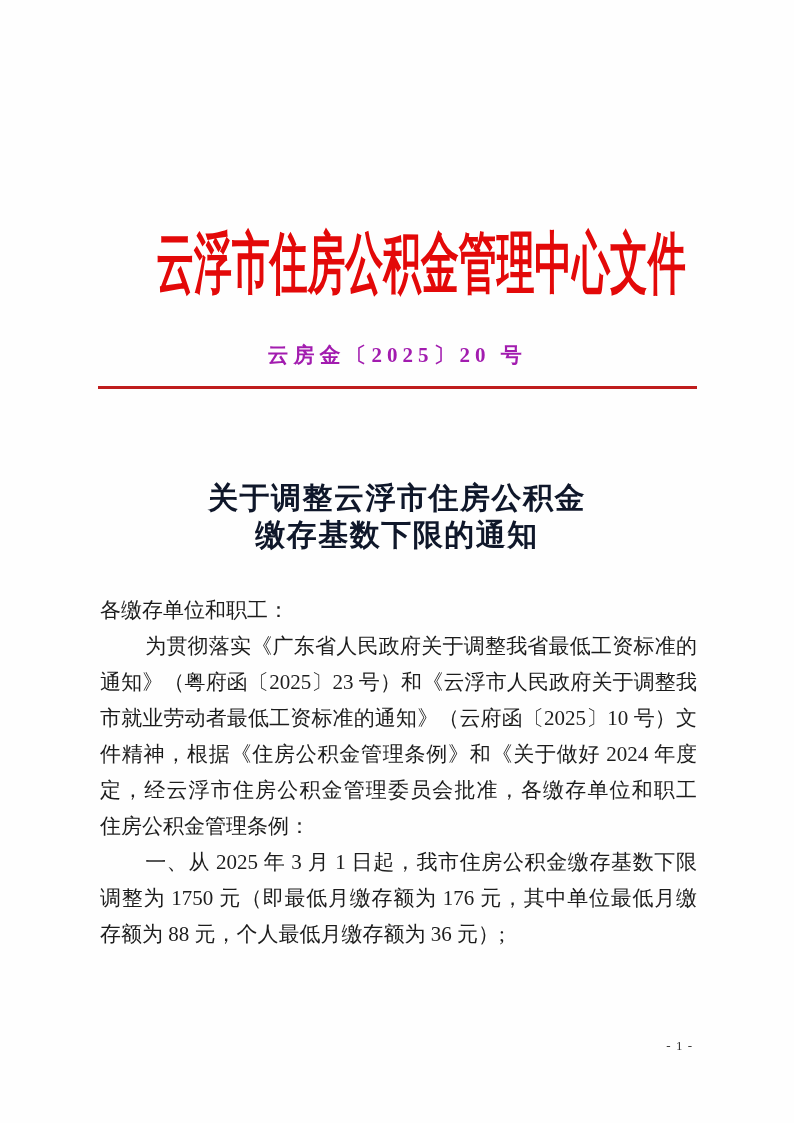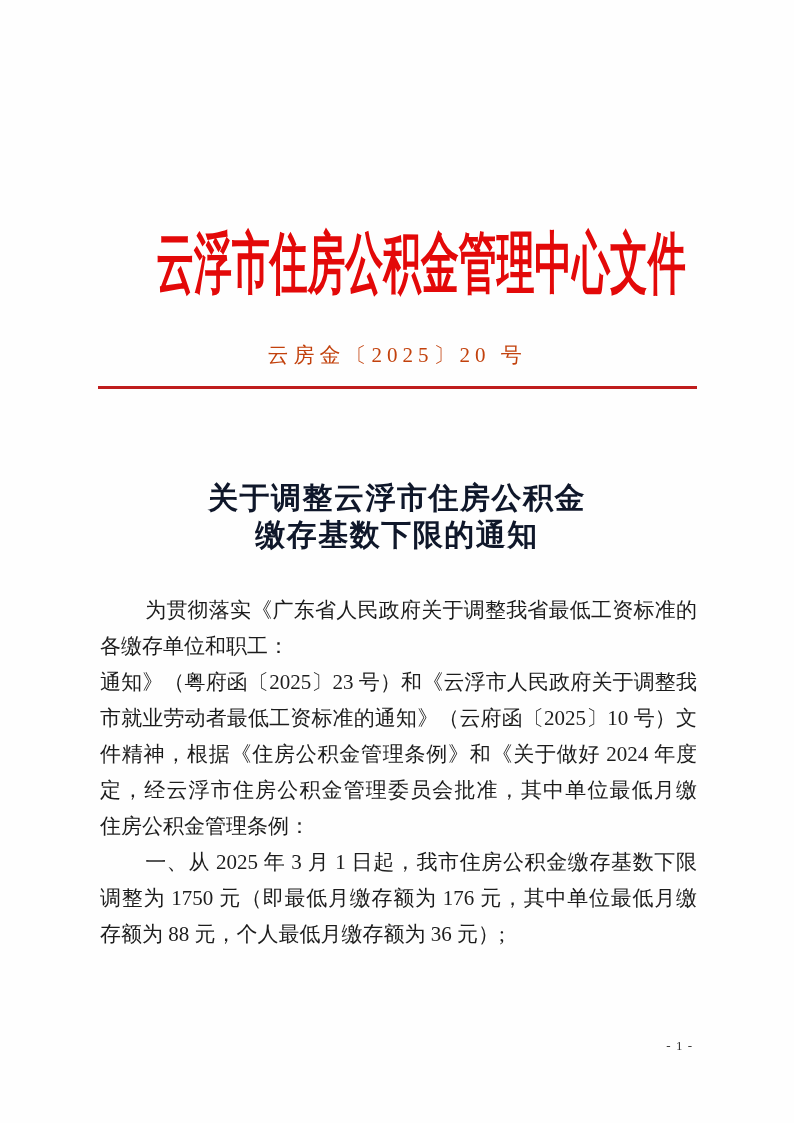--- a/index.html
+++ b/index.html
@@ -40,21 +40,22 @@
   }
   
   .doc-number {
     position: absolute;
     top: 341px;
     left: 0;
     width: 794px;
     text-align: center;
     font-size: 21px;
     letter-spacing: 5px;
-    color: #c2410c;
+    color: #a21caf;
+    font-weight: bold;
   }
   
   .red-line {
     position: absolute;
     top: 386px;
     left: 98px;
     width: 599px;
     height: 3px;
     background: var(--line-red, #bf1d1d);
   }
@@ -114,27 +115,27 @@
   <div class="doc-number">云房金〔2025〕20 号</div>
 
   <div class="red-line"></div>
 
   <div class="doc-title">
     <div>关于调整云浮市住房公积金</div>
     <div>缴存基数下限的通知</div>
   </div>
 
   <div class="body-text">
+    <div class="line">各缴存单位和职工：</div>
+
     <div class="line fill indent">为贯彻落实《广东省人民政府关于调整我省最低工资标准的</div>
-
-    <div class="line">各缴存单位和职工：</div>
     <div class="line fill">通知》（粤府函〔2025〕23 号）和《云浮市人民政府关于调整我</div>
     <div class="line fill">市就业劳动者最低工资标准的通知》（云府函〔2025〕10 号）文</div>
     <div class="line fill">件精神，根据《住房公积金管理条例》和《关于做好 2024 年度</div>
-    <div class="line fill">定，经云浮市住房公积金管理委员会批准，其中单位最低月缴</div>
+    <div class="line fill">定，经云浮市住房公积金管理委员会批准，各缴存单位和职工</div>
     <div class="line">住房公积金管理条例：</div>
 
     <div class="line fill indent">一、从 2025 年 3 月 1 日起，我市住房公积金缴存基数下限</div>
     <div class="line fill">调整为 1750 元（即最低月缴存额为 176 元，其中单位最低月缴</div>
     <div class="line">存额为 88 元，个人最低月缴存额为 36 元）;</div>
   </div>
 
   <div class="page-number">- 1 -</div>
 
 </div>

